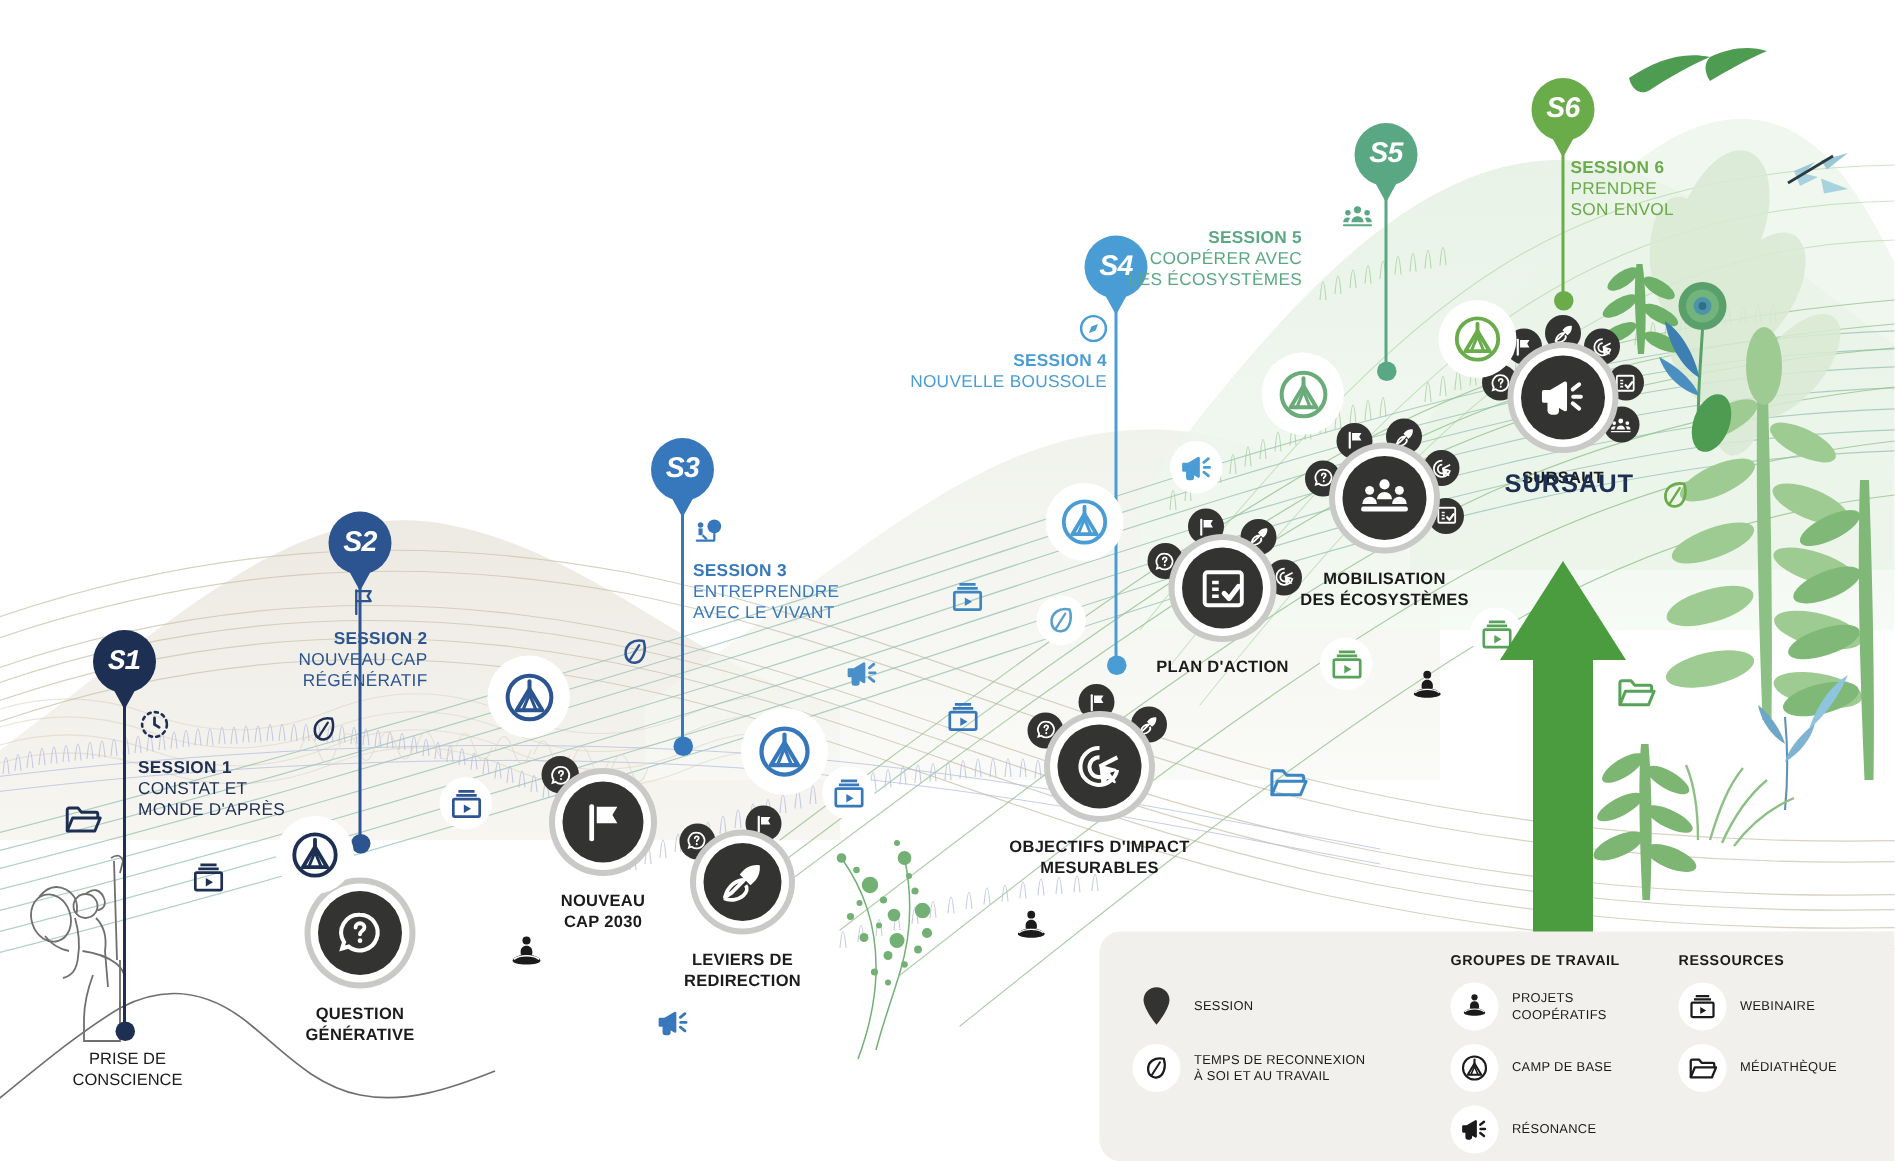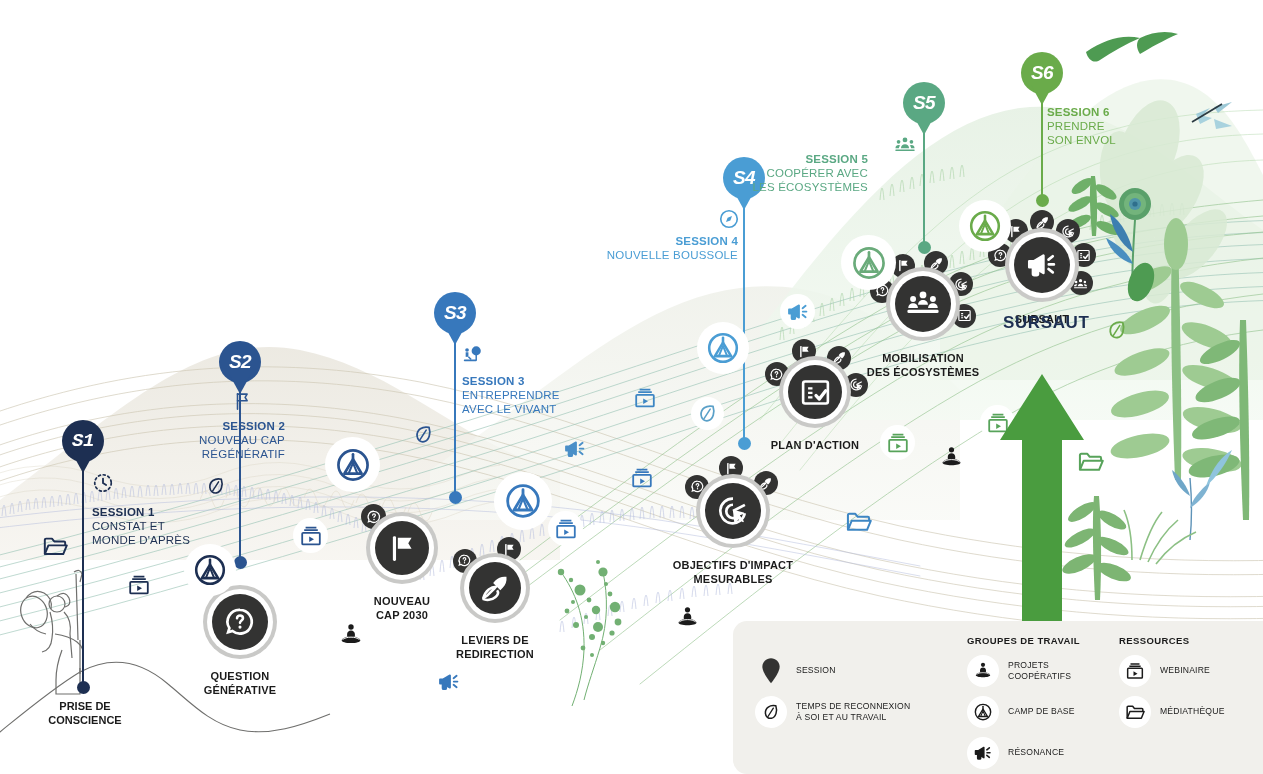--- a/index.html
+++ b/index.html
@@ -431,21 +431,21 @@
         <div class="pintip"></div>
       </div>
       <div class="sesslab" style="top: 105px; color: rgb(106, 171, 74); left: 1047px; text-align: left;">
         <div class="t1">SESSION 6</div>
         <div class="t2">PRENDRE</div>
         <div class="t2">SON ENVOL</div>
       </div>
     </div>
 
   <div id="nodes-layer">
-      <div class="nodelab" style="position: absolute; left: 85px; top: 700px; transform: translateX(-50%); text-align: center; font-size: 11px; font-weight: bold; color: rgb(27, 27, 27); line-height: 1.25; white-space: nowrap;">
+      <div class="nodelab" style="position: absolute; left: 85px; top: 700px; transform: translateX(-50%); text-align: center; font-size: 11px; font-weight: normal; color: rgb(27, 27, 27); line-height: 1.25; white-space: nowrap;">
         <div>PRISE DE</div>
         <div>CONSCIENCE</div>
       </div>
       <div class="node" style="left: 200px; top: 582px; width: 80px; height: 80px;">
         <div class="ring" style="position:absolute; left:7px; top:7px; width:66px; height:66px;">
           <div class="core" style="width:56px; height:56px;">
             <svg width="34" height="34" viewBox="0 0 24 24" fill="none">
         <path d="M12 3.4a8.4 8.4 0 1 1-5.3 15l-3.1.9.9-3A8.4 8.4 0 0 1 12 3.4z" stroke="#ffffff" stroke-width="1.9" fill="none"></path>
         <path d="M9.9 9.4c0-1.2 1-2 2.1-2s2.1.8 2.1 2c0 1.5-2.1 1.6-2.1 3.2" stroke="#ffffff" stroke-width="1.8" stroke-linecap="round" fill="none"></path>
         <circle cx="12" cy="15.6" r="1.1" fill="#ffffff"></circle>
@@ -577,21 +577,21 @@
         <rect x="3" y="4" width="18" height="16" rx="1.4"></rect>
         <path d="M6.6 9h3.2M6.6 12.3h3.2M6.6 15.6h3.2" stroke-width="1.7"></path>
         <path d="M12.4 14.2l2.4 2.6 4.6-6" stroke-width="2.4" stroke-linecap="round" stroke-linejoin="round"></path>
             </svg>
           </div>
         </div>
         <div class="nodelab" style="top:86px;">
           <div>PLAN D'ACTION</div>
         </div>
       </div>
-      <div class="node" style="left: 883px; top: 264px; width: 80px; height: 80px;">
+      <div class="node" style="left: 883px; top: 292px; width: 80px; height: 80px;">
         <div class="sat" style="left:-12.8954302006916px; top:14.712269241877248px; width:24px; height:24px;">
           <svg width="15" height="15" viewBox="0 0 24 24" fill="none">
         <path d="M12 3.4a8.4 8.4 0 1 1-5.3 15l-3.1.9.9-3A8.4 8.4 0 0 1 12 3.4z" stroke="#ffffff" stroke-width="1.9" fill="none"></path>
         <path d="M9.9 9.4c0-1.2 1-2 2.1-2s2.1.8 2.1 2c0 1.5-2.1 1.6-2.1 3.2" stroke="#ffffff" stroke-width="1.8" stroke-linecap="round" fill="none"></path>
         <circle cx="12" cy="15.6" r="1.1" fill="#ffffff"></circle>
           </svg>
         </div>
         <div class="sat" style="left:8.478408511199483px; top:-10.313280540099818px; width:24px; height:24px;">
           <svg width="15" height="15" viewBox="0 0 24 24" fill="#ffffff">
         <rect x="5" y="3" width="2.3" height="18" rx="1"></rect>

